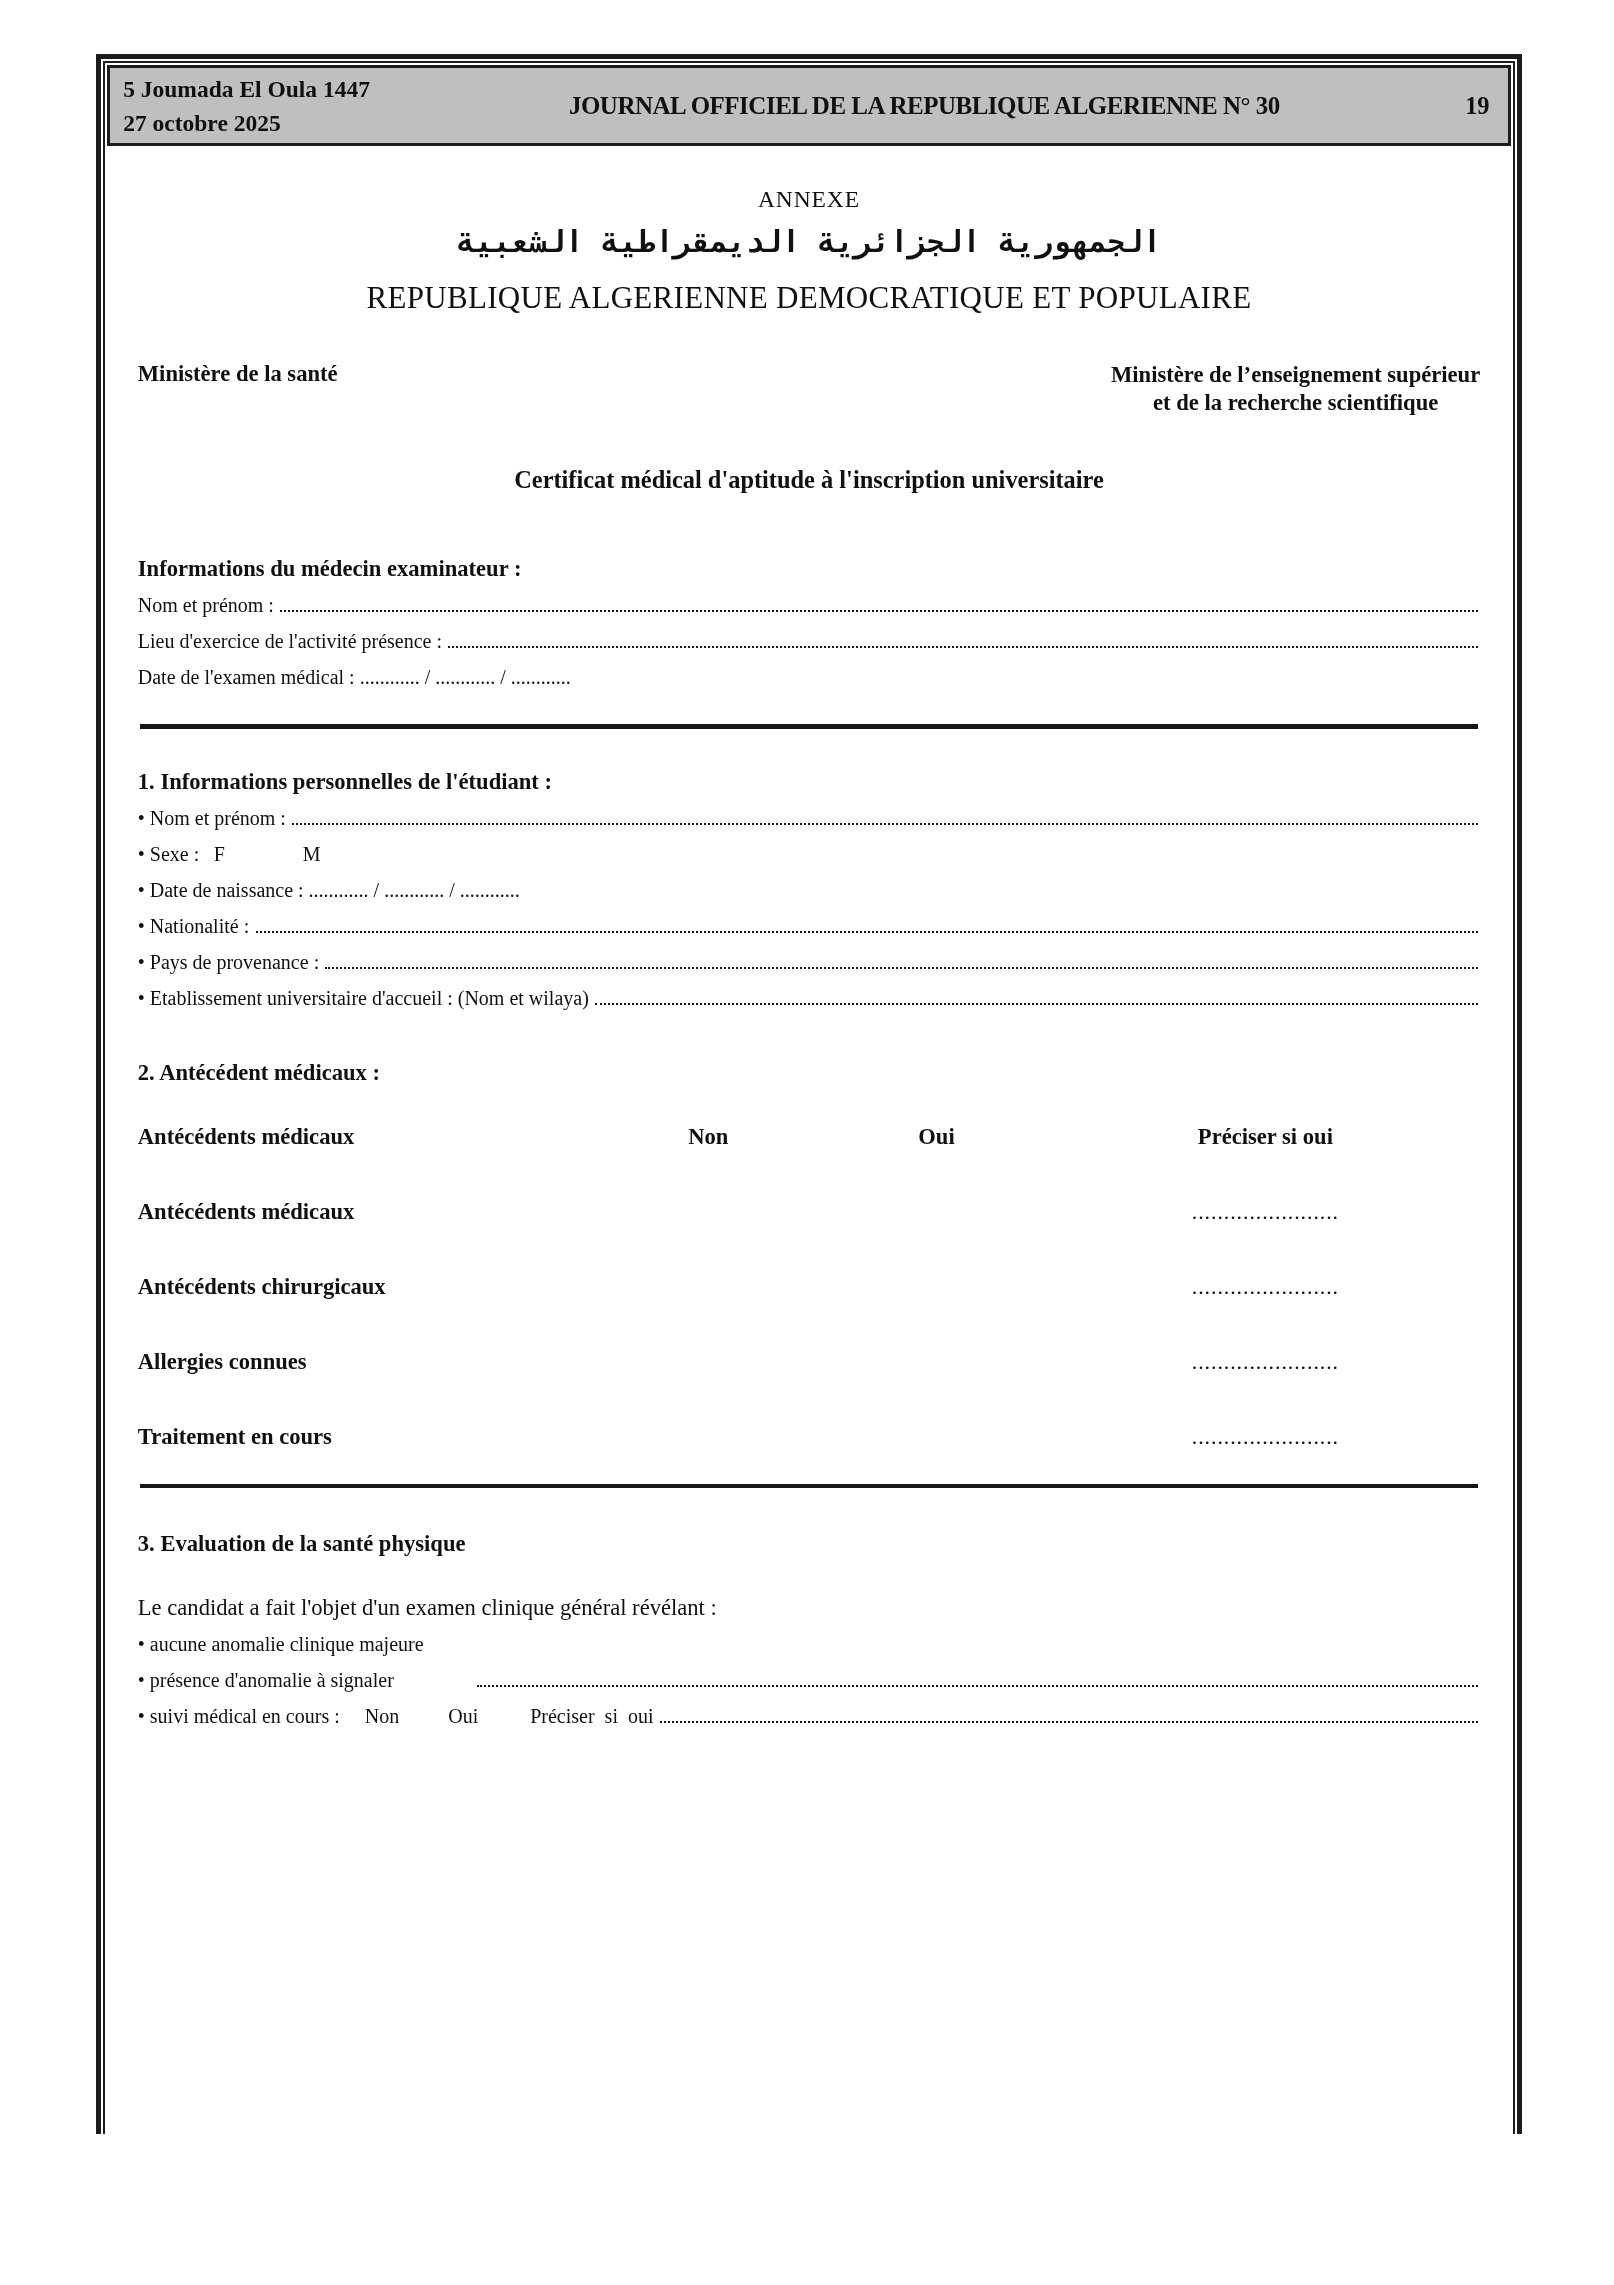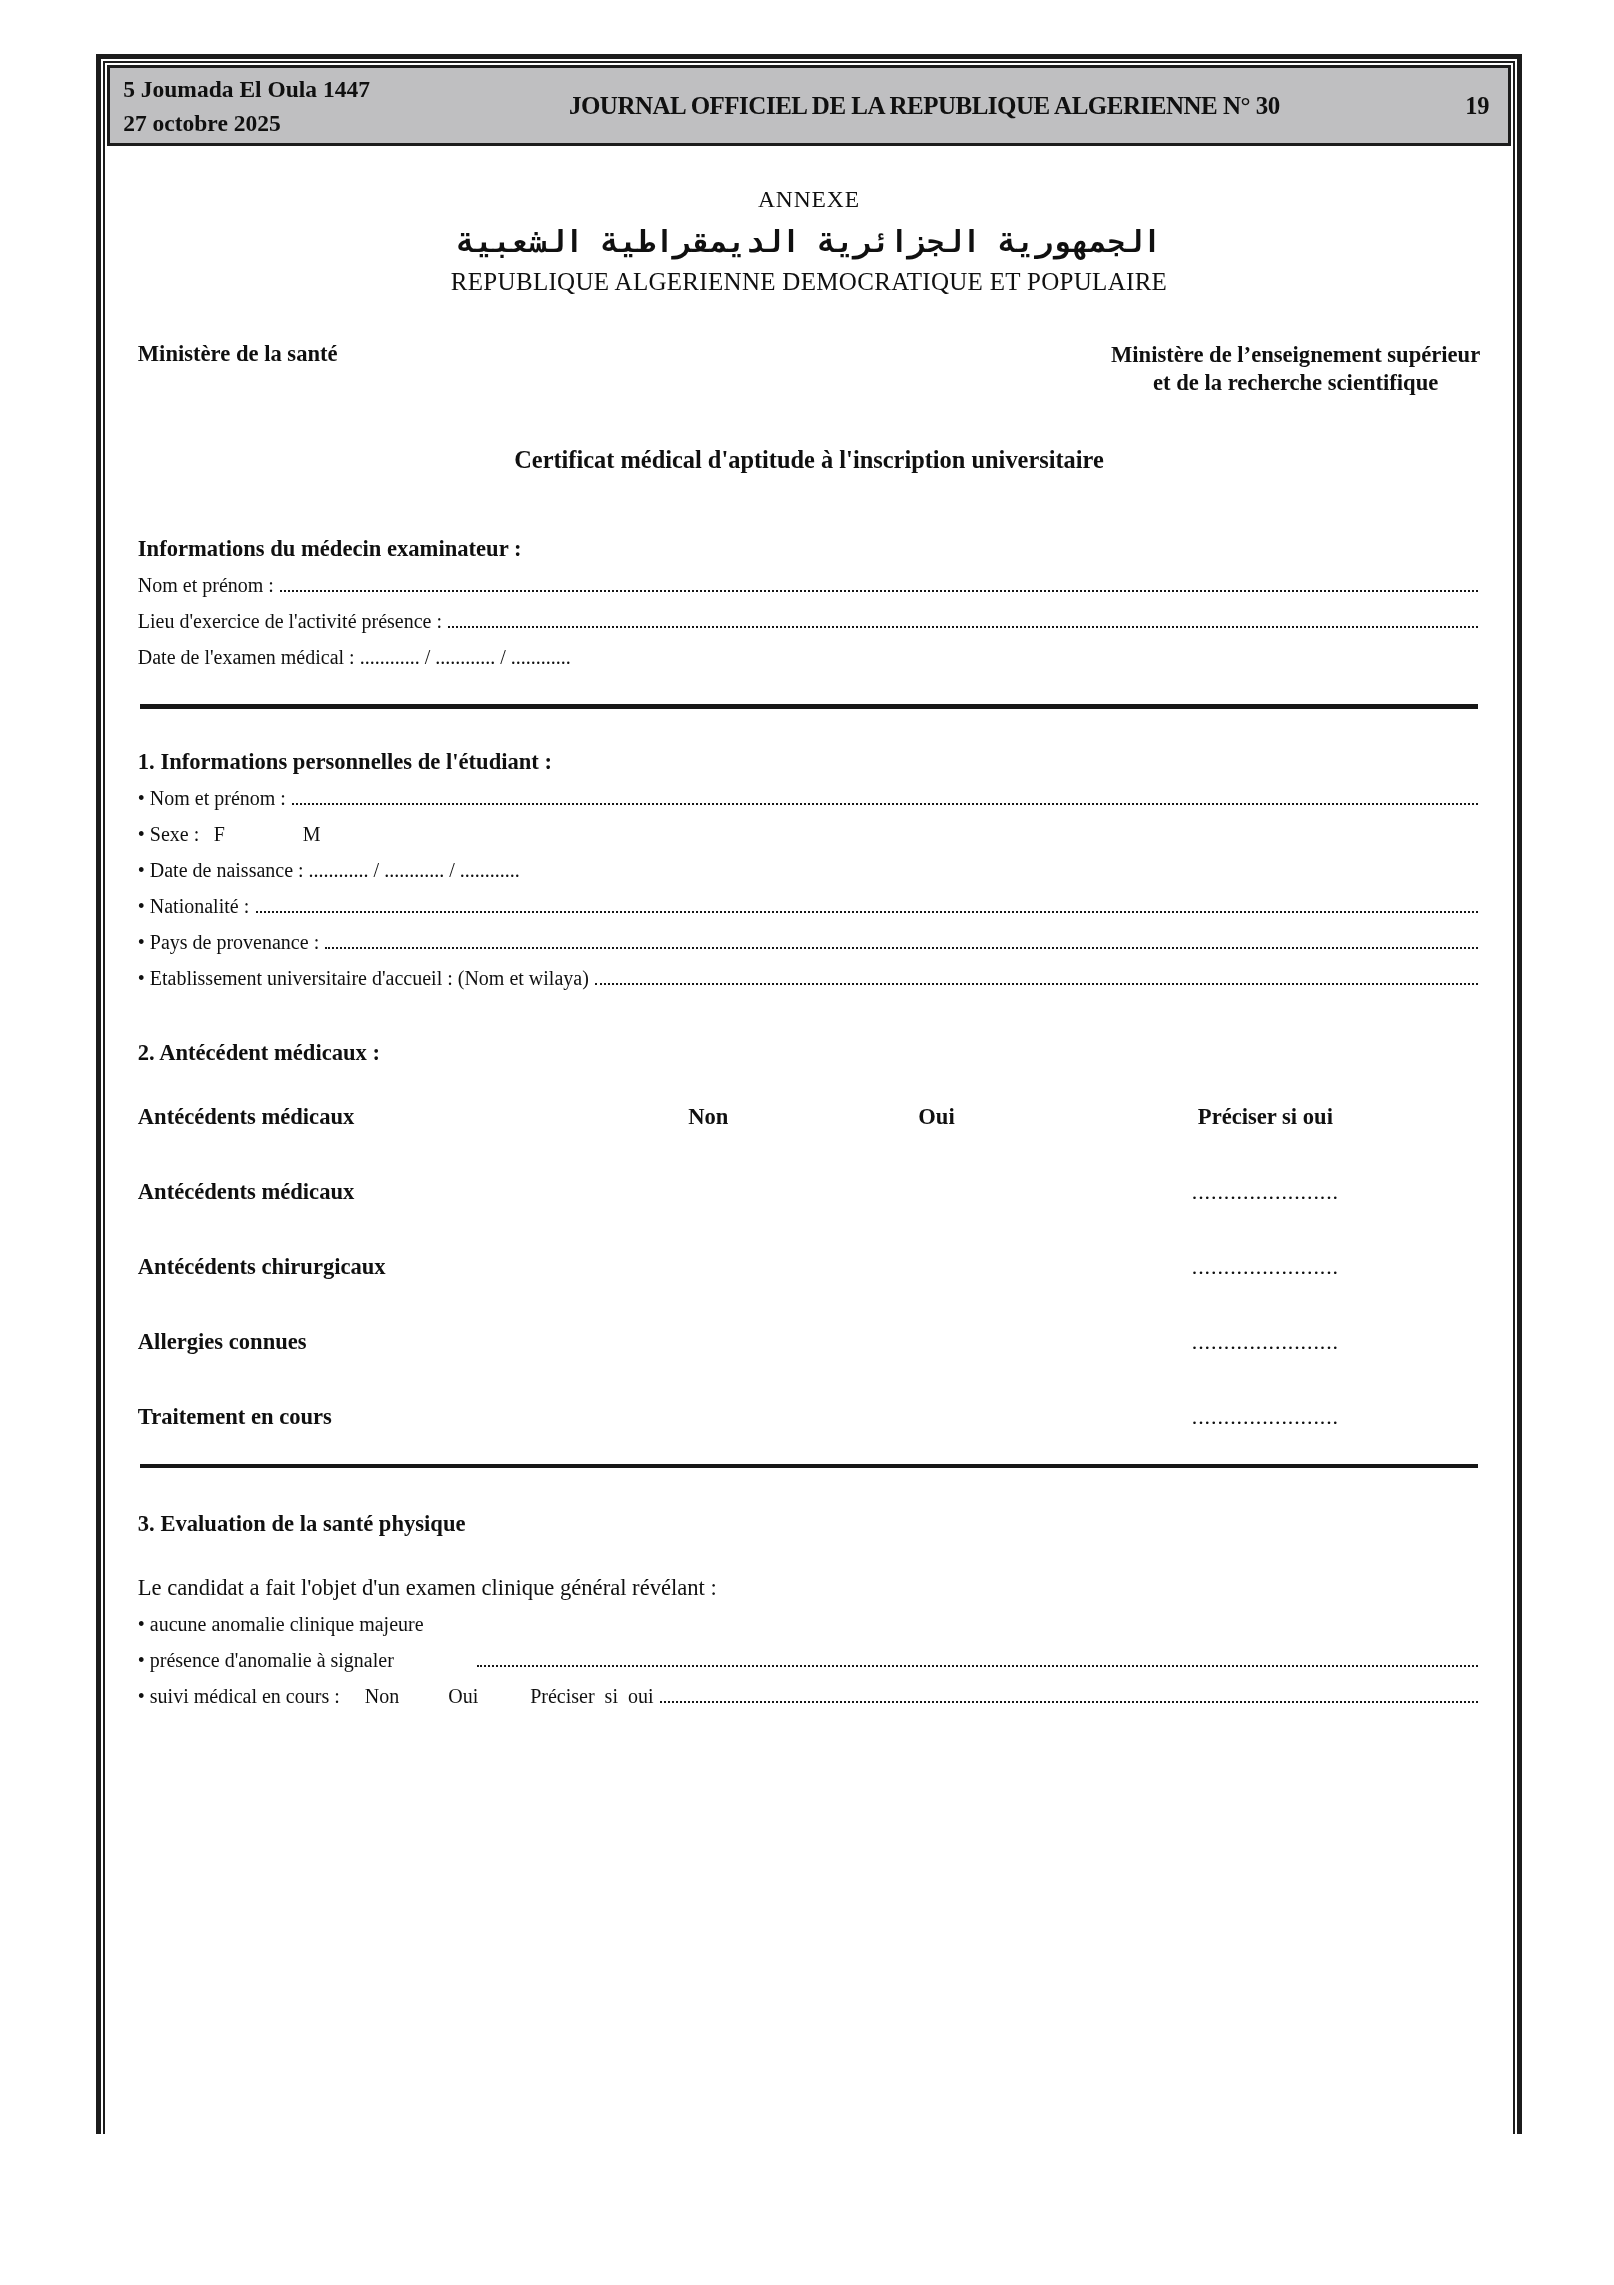--- a/index.html
+++ b/index.html
@@ -71,22 +71,22 @@
     letter-spacing: 0.9px;
   }
   .arabic {
     margin-top: 11px;
     font-family: Liberation Mono, monospace;
     font-weight: bold;
     font-size: 30px;
     direction: rtl;
   }
   .republique {
-    margin-top: 7px;
-    font-size: 25px;
+    margin-top: 19px;
+    font-size: 31px;
     letter-spacing: 0.3px;
   }
   .ministries {
     margin-top: 45px;
     display: flex;
     justify-content: space-between;
     align-items: flex-start;
     font-weight: bold;
     font-size: 22.6px;
   }

